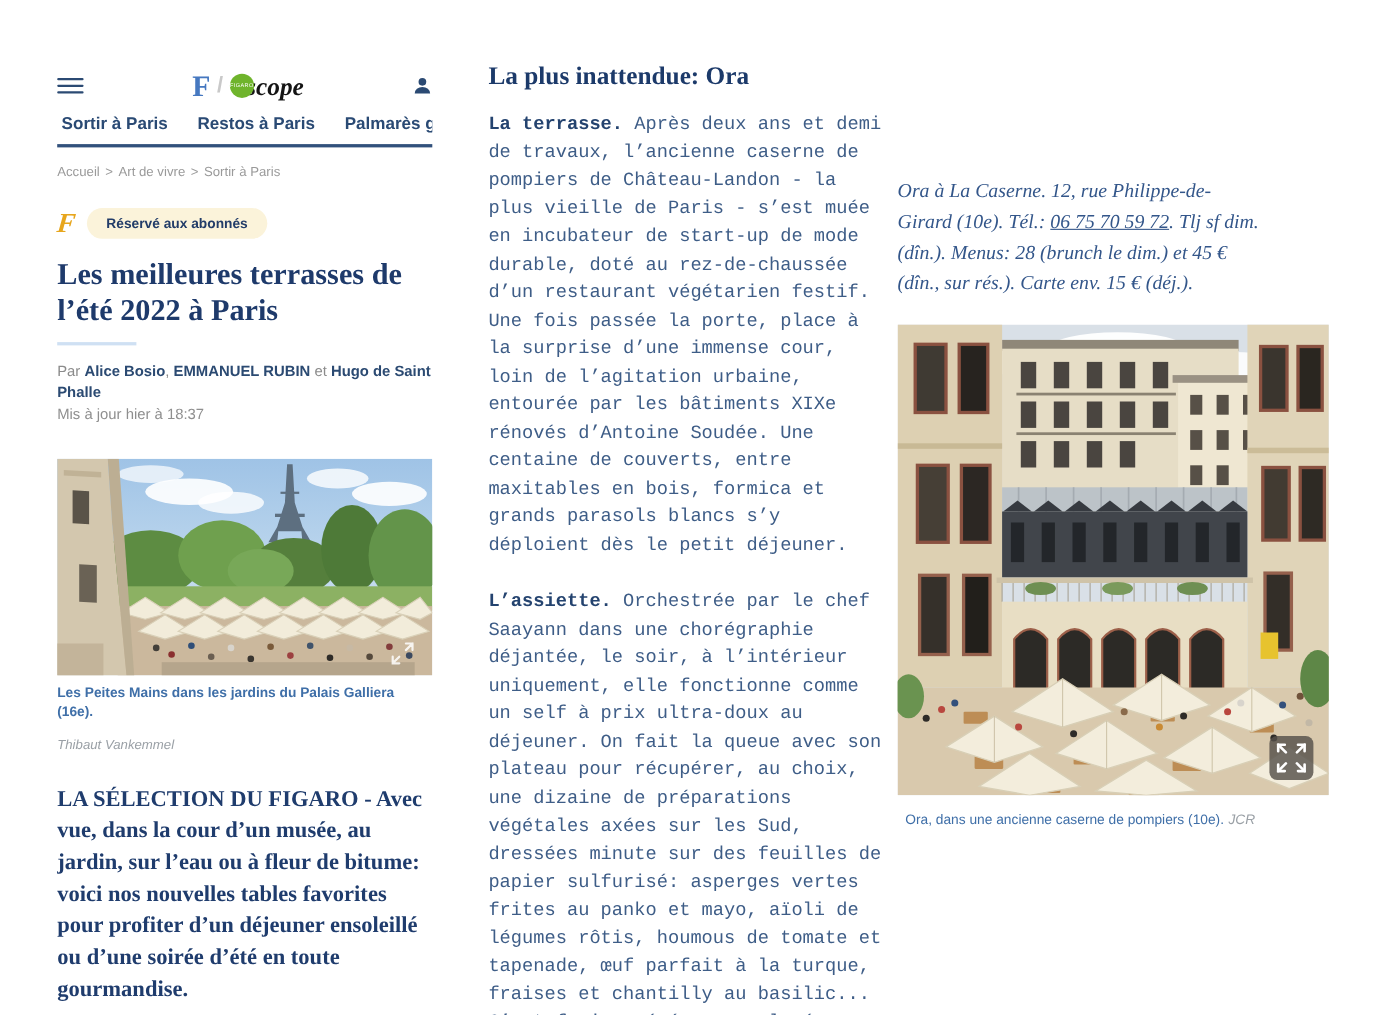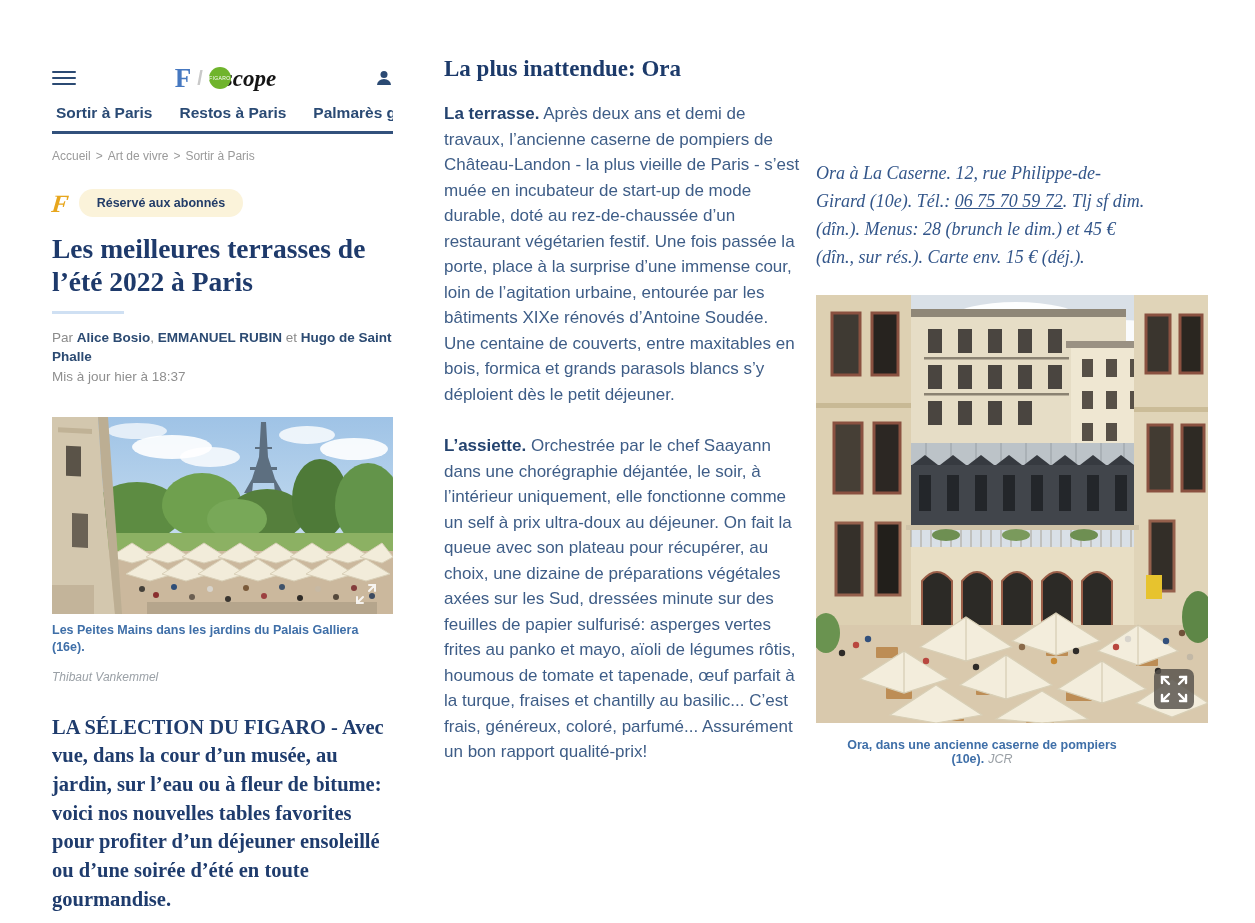--- a/index.html
+++ b/index.html
@@ -42,33 +42,33 @@
   .photo1{margin-top:33px;width:341px;height:197px;}
   .photo1 svg{display:block;}
   .caption{margin-top:8px;font-size:12.5px;font-weight:600;color:#3f6fa8;line-height:1.35;}
   .credit{font-size:12px;color:#9aa0a6;font-style:italic;margin-top:14px;}
   .lead{margin:29px 0 0 0;font-family:"Liberation Serif","DejaVu Serif",serif;
         font-weight:bold;font-size:20.5px;line-height:1.4;color:#1f3c6d;}
   
   .col-mid{left:444px;top:56px;width:358px;}
   h2.sec-head{font-family:"Liberation Serif","DejaVu Serif",serif;font-weight:bold;
               font-size:23px;color:#1c3a6a;margin:0;}
-  .body-p{font-family:Liberation Sans, sans-serif;font-size:17px;
+  .body-p{font-family:Liberation Mono, monospace;font-size:17px;
           line-height:1.5;color:#3e5d87;margin:19px 0 0 0;}
   .body-p .plead{font-weight:bold;color:#24436f;}
   .body-p + .body-p{margin-top:26px;}
   
   .col-right{left:816px;top:160px;width:332px;}
   .info{font-family:"Liberation Serif","DejaVu Serif",serif;font-style:italic;
         font-size:18px;line-height:1.55;color:#33568a;margin:0;}
   .info .phone{color:#33568a;text-decoration:underline;}
   .photo2{margin-top:23px;width:392px;height:428px;}
   .photo2 svg{display:block;}
   .caption2{margin-top:15px;text-align:center;font-size:12.5px;}
-  .caption2 .cap{font-weight:700;color:#3f6fa8;}
+  .caption2 .cap{font-weight:400;color:#3f6fa8;}
   .caption2 .credit2{color:#9aa0a6;font-style:italic;font-weight:normal;margin-left:4px;}
   a{cursor:pointer;}
 </style>
 </head>
 <body>
 
 <div class="page">
 
   <div class="col col-left">
 

